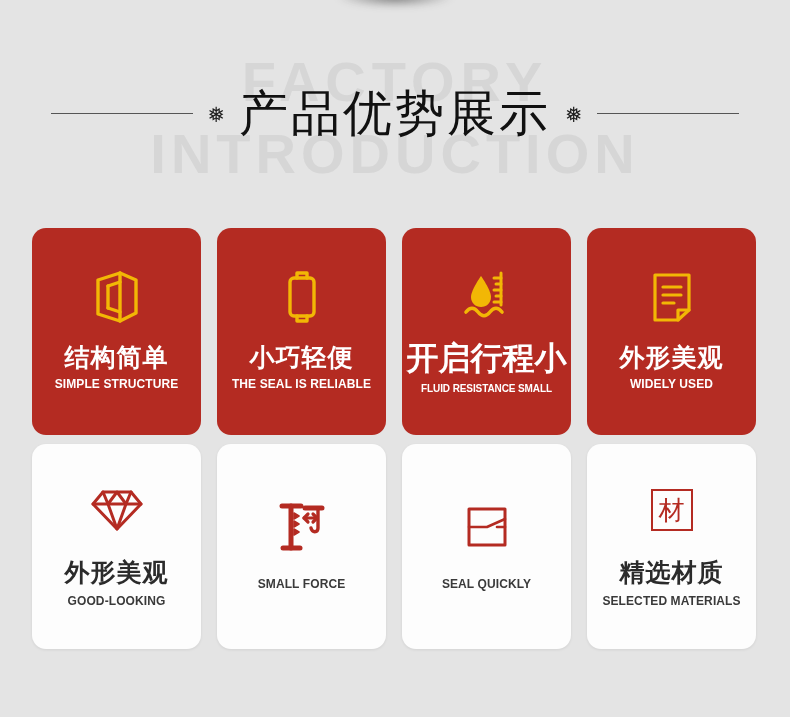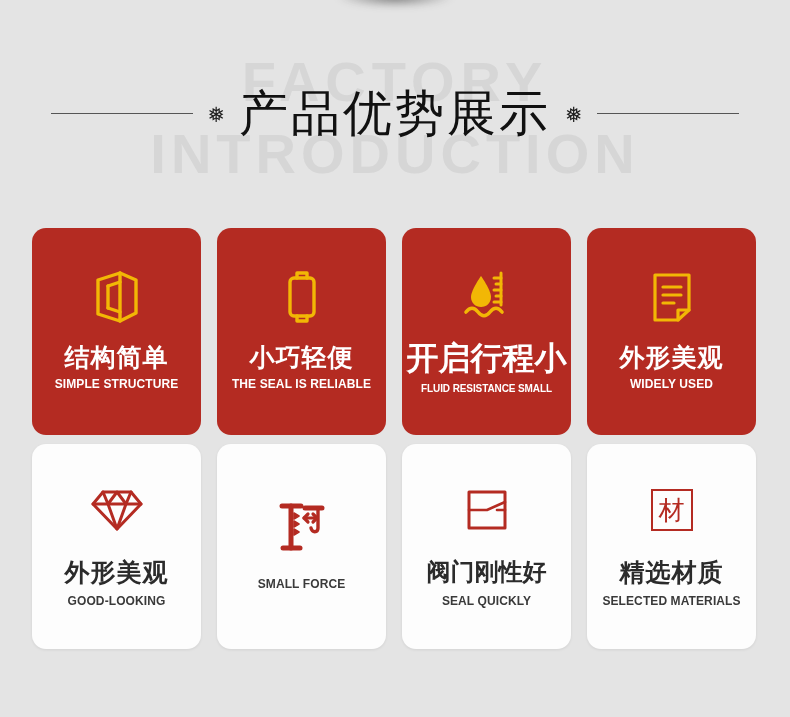--- a/index.html
+++ b/index.html
@@ -279,21 +279,20 @@
   </div>
 
   <div class="card white">
     <div class="card-icon">
       <svg width="48" height="44" viewBox="0 0 48 44" fill="none" stroke="#b42b22" stroke-width="3" stroke-linejoin="round" stroke-linecap="round">
         <rect x="6" y="4" width="36" height="36"></rect>
         <path d="M6 22 L24 22 L42 14" stroke-width="2.6"></path>
         <path d="M42 22 L34 22" stroke-width="2.6"></path>
       </svg>
     </div>
-    <div class="card-title">阀门刚性好</div>
     <div class="card-sub">SEAL QUICKLY</div>
   </div>
 
   <div class="card white">
     <div class="card-icon">
       <div style="width:42px;height:42px;border:2px solid #b42b22;display:flex;align-items:center;justify-content:center;">
         <span style="font-size:26px;line-height:1;color:#b42b22;font-family:'DejaVu Sans','Liberation Sans',sans-serif;">材</span>
       </div>
     </div>
     <div class="card-title">精选材质</div>

